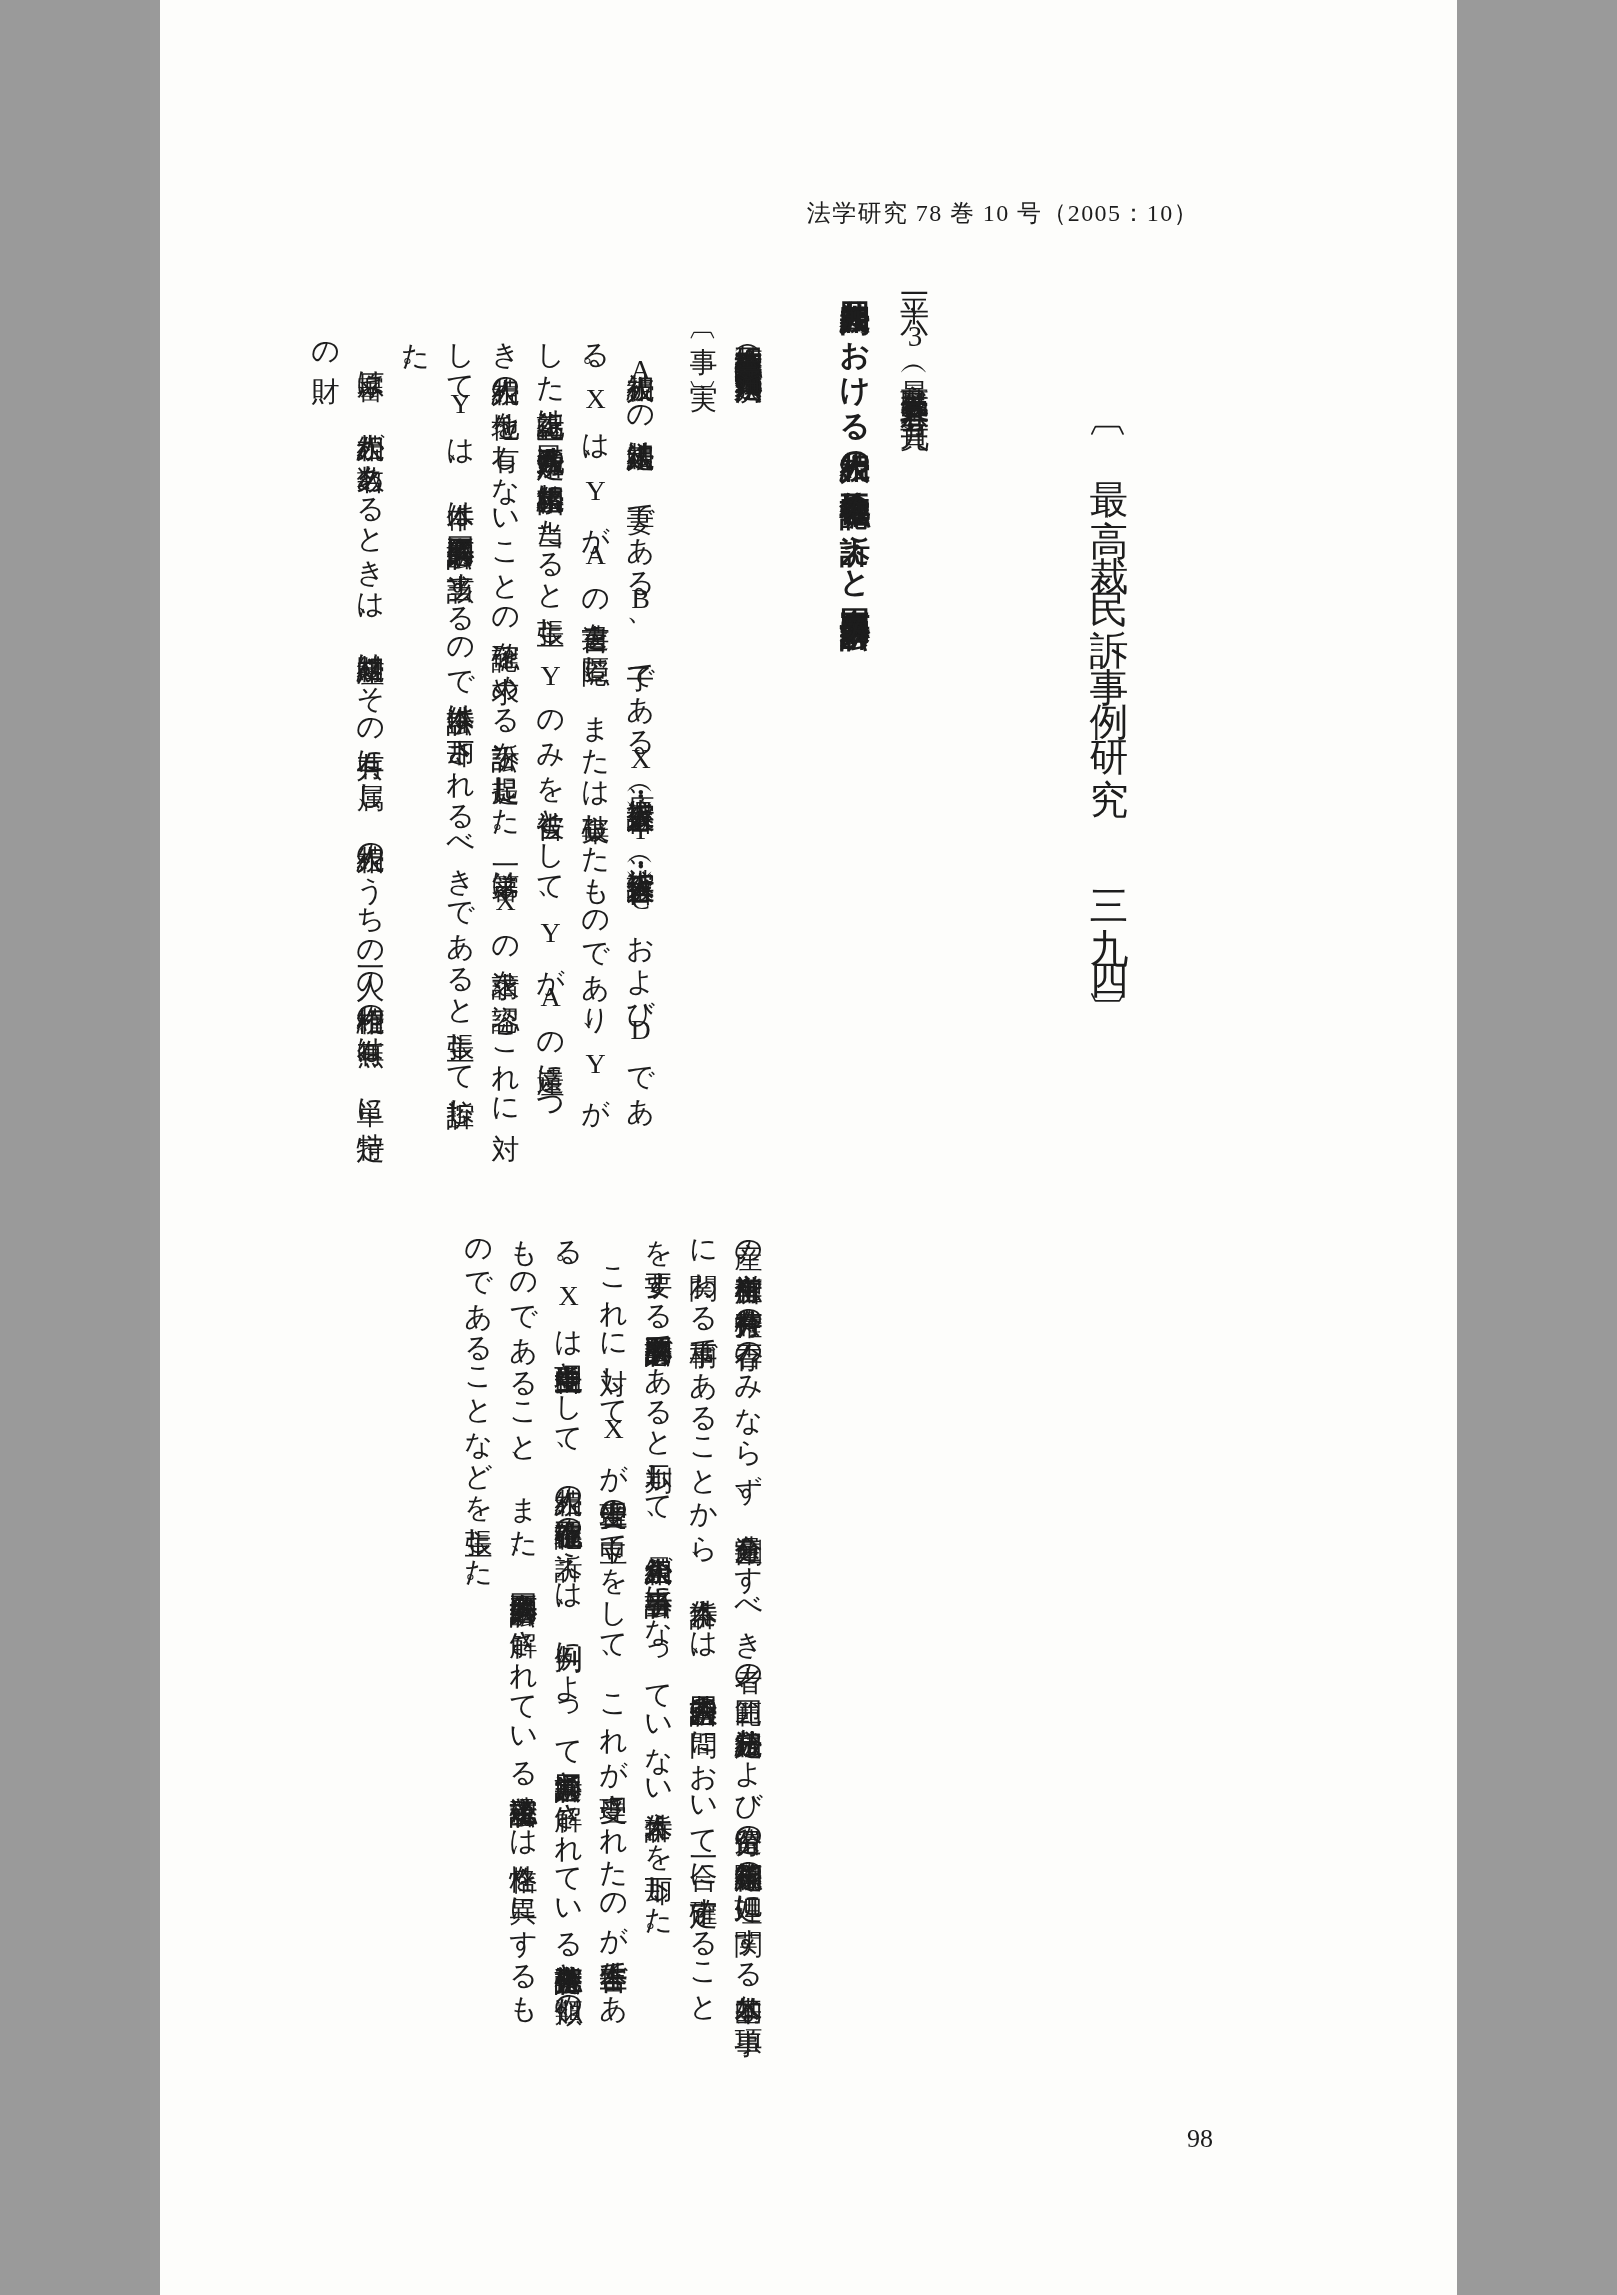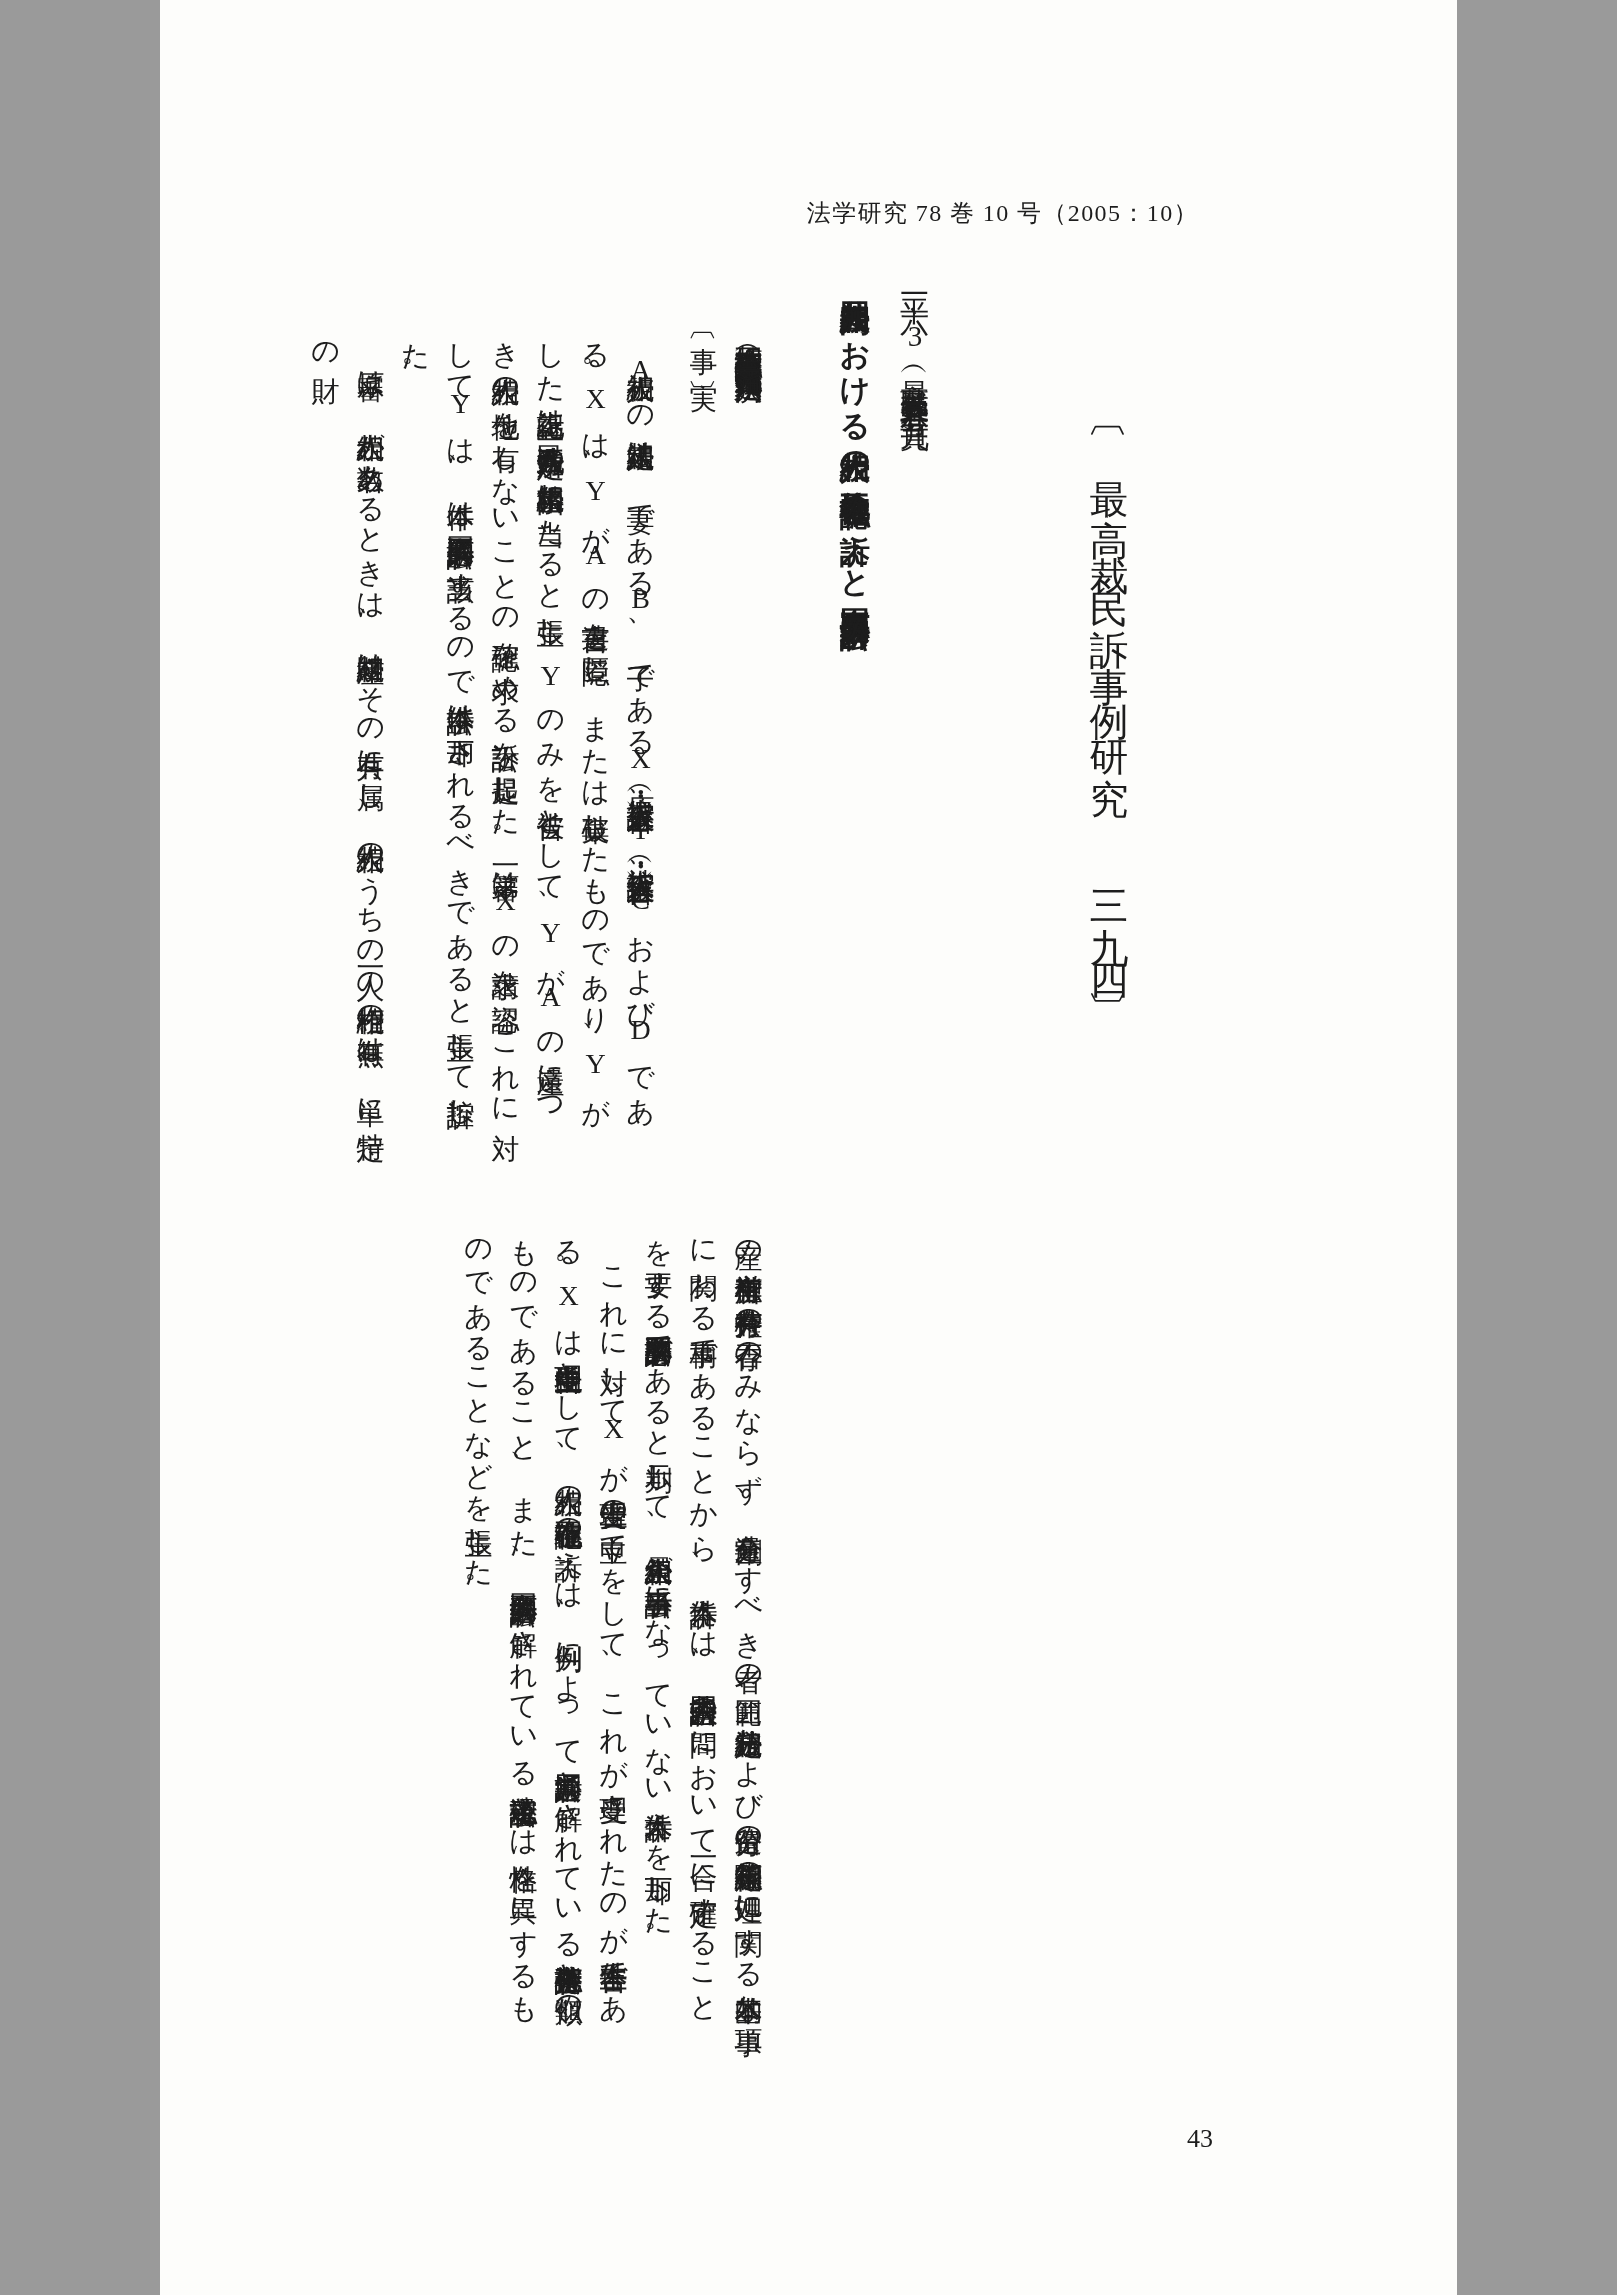--- a/index.html
+++ b/index.html
@@ -97,16 +97,16 @@
     <p class="facts-heading">〔事　実〕</p>
     <p class="indent">被相続人Aの法定相続人は、妻であるB、子であるX（原告・被控訴人・上告人）、Y（被告・控訴人・被上告人）、CおよびDである。Xは、YがAの遺言書を隠匿し、または破棄したものであり、Yがした上記行為は民法八九一条五号所定の相続欠格事由に当たると主張し、Yのみを被告として、YがAの遺産につき相続人の地位を有しないことの確認を求める訴訟を提起した。第一審はXの請求を認容。これに対してYは、本件は固有必要的共同訴訟に該当するので本件訴訟は却下されるべきであると主張して控訴した。</p>
     <p class="indent">原審は、相続人が数名あるときは、相続財産はその共有に属し、相続人のうちの一人の相続権の有無は、単に特定の財</p>
   </div>
 
   <div class="band band-bottom v">
     <p>産の単独所有権や共有持分権の存否のみならず、遺産分割をすべき者の範囲、法定相続分および遺留分の算定等相続関係の処理に関する基本的な事項に関わる事柄であることから、本件訴えは、共同訴訟人全員の間において合一に確定することを要する固有必要的共同訴訟であると判示して、相続人全員が訴訟当事者になっていない本件訴えを却下した。</p>
     <p class="indent">これに対してXが上告受理の申立てをして、これが受理されたのが本件上告審である。Xは上告受理申立理由として、相続人の地位不存在確認の訴えは、判例によって通常共同訴訟と解されている共有持分権確認訴訟と類似のものであること、また、固有必要的共同訴訟と解されている遺産確認訴訟とは性格を異にするものであることなどを主張した。</p>
   </div>
 
-  <div class="page-number">43</div>
+  <div class="page-number">98</div>
 
 </div>
 
 
 </body></html>

